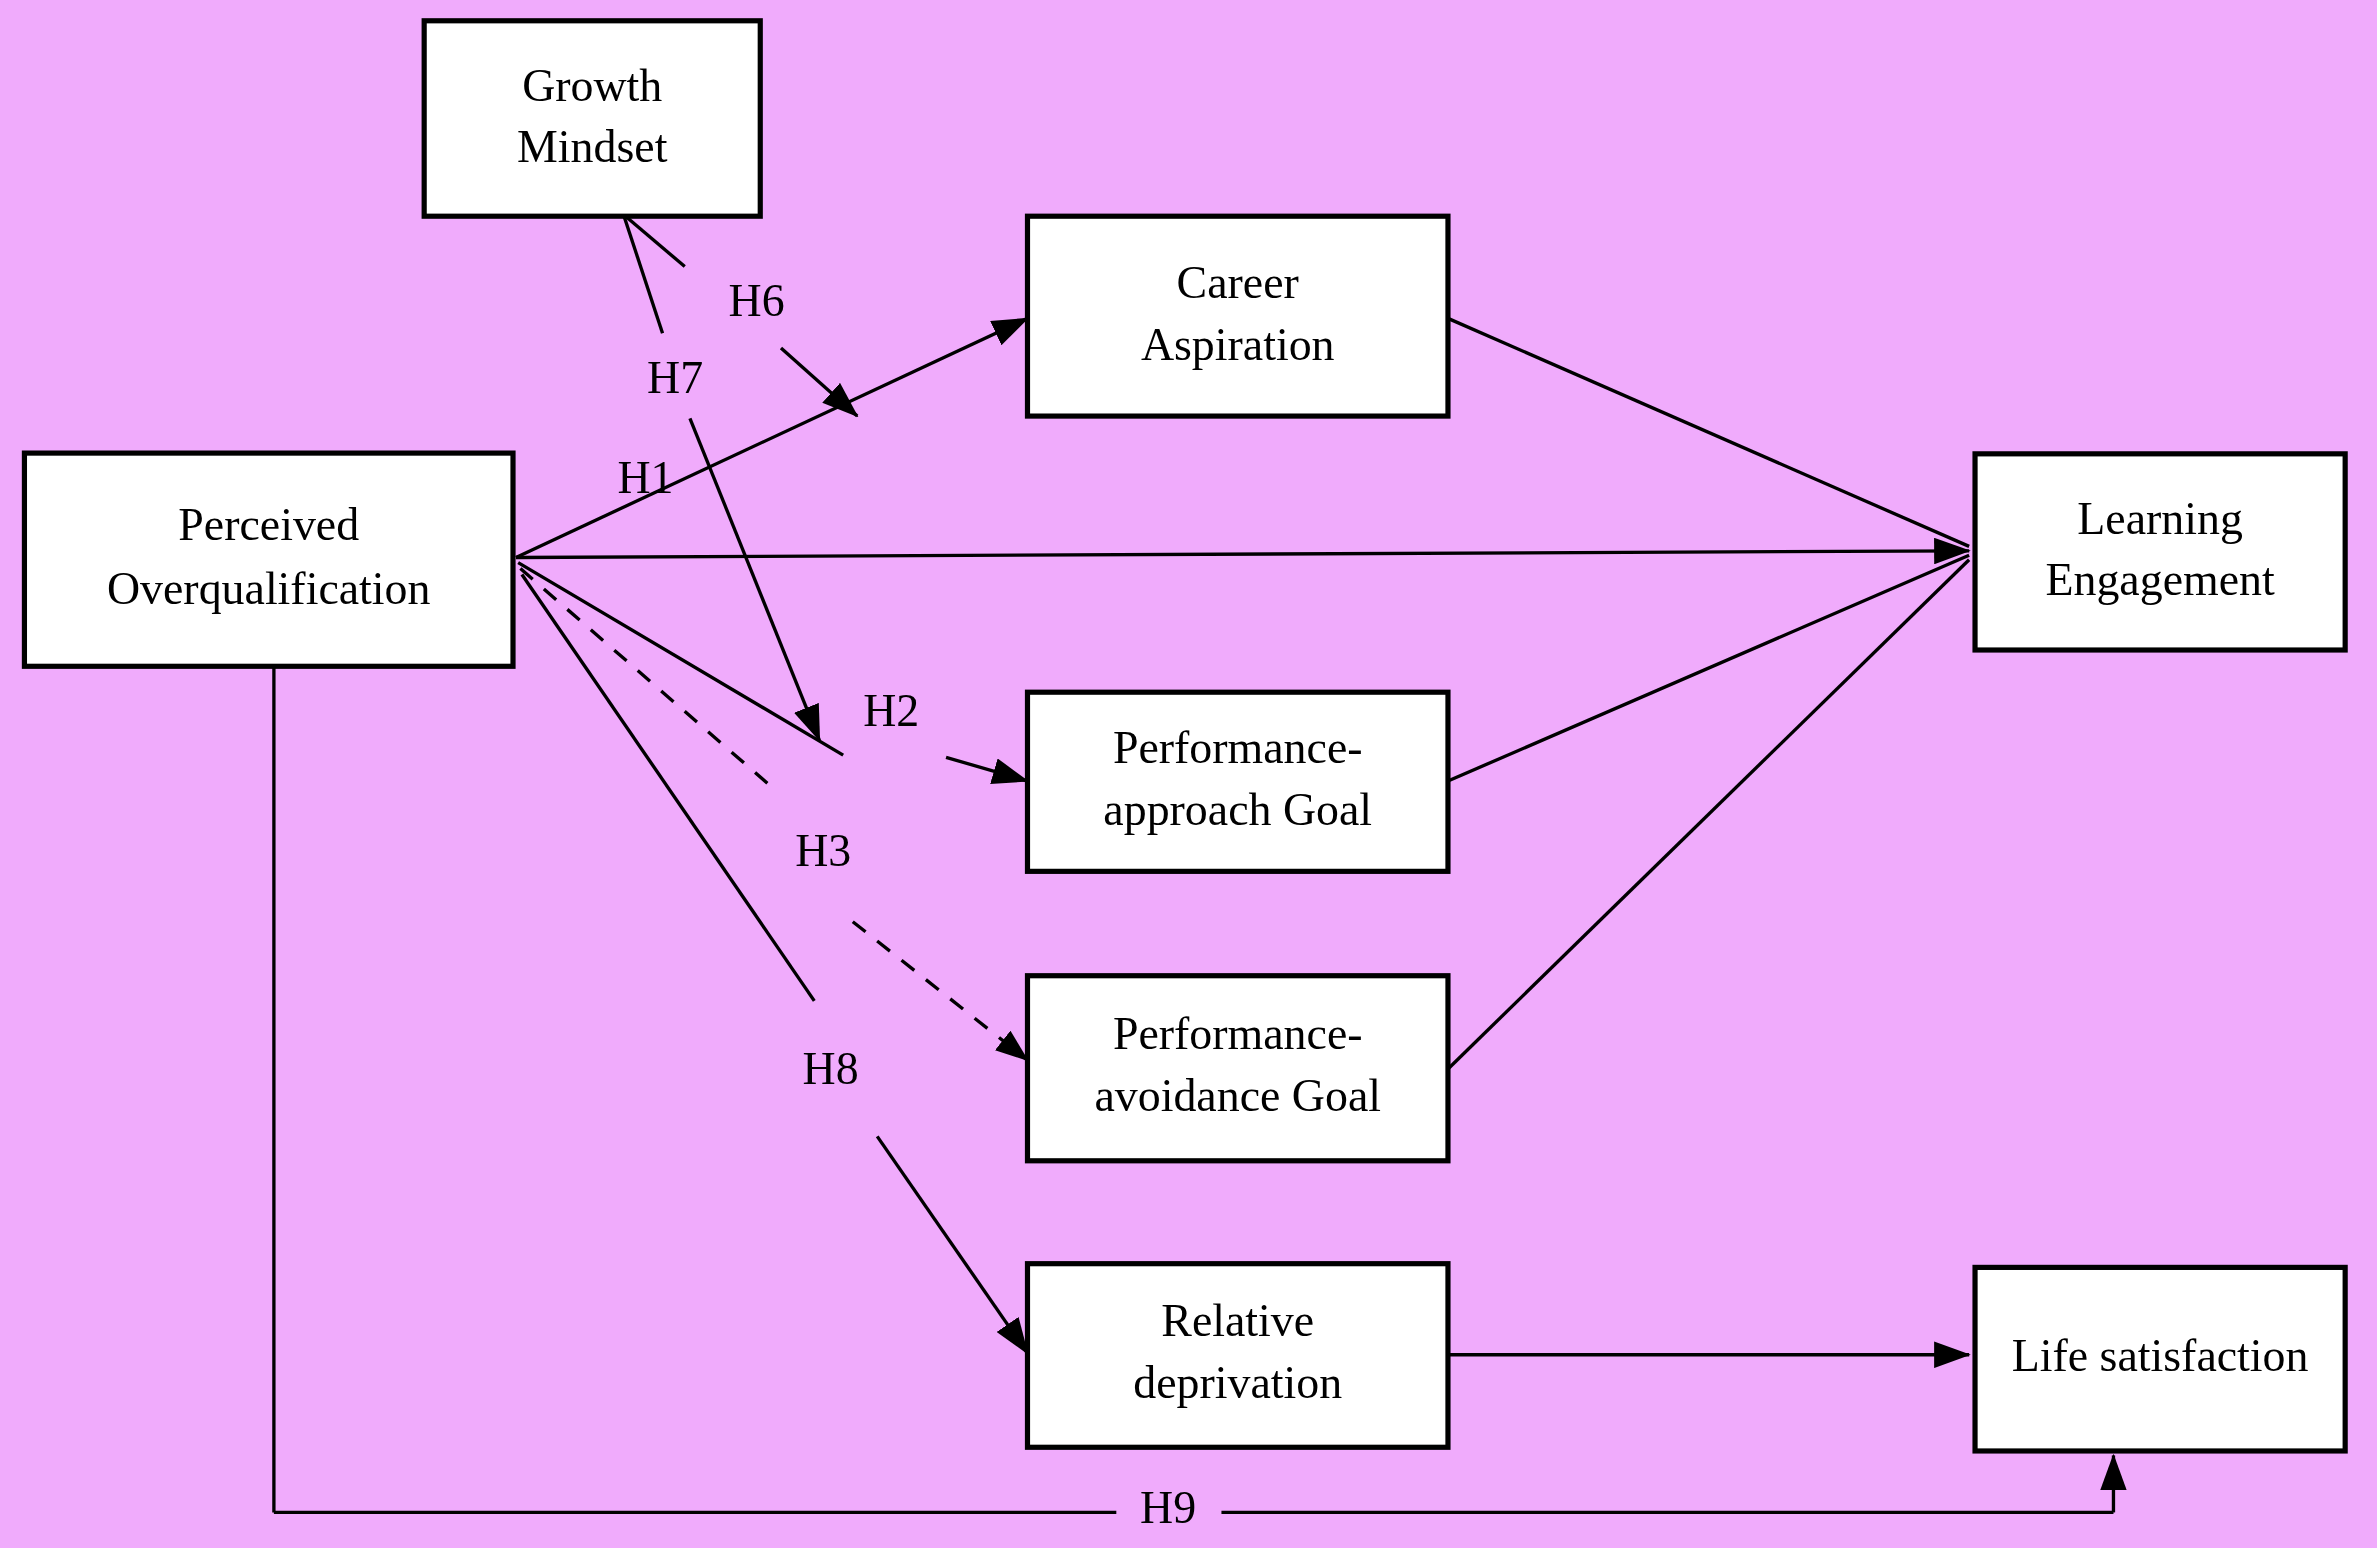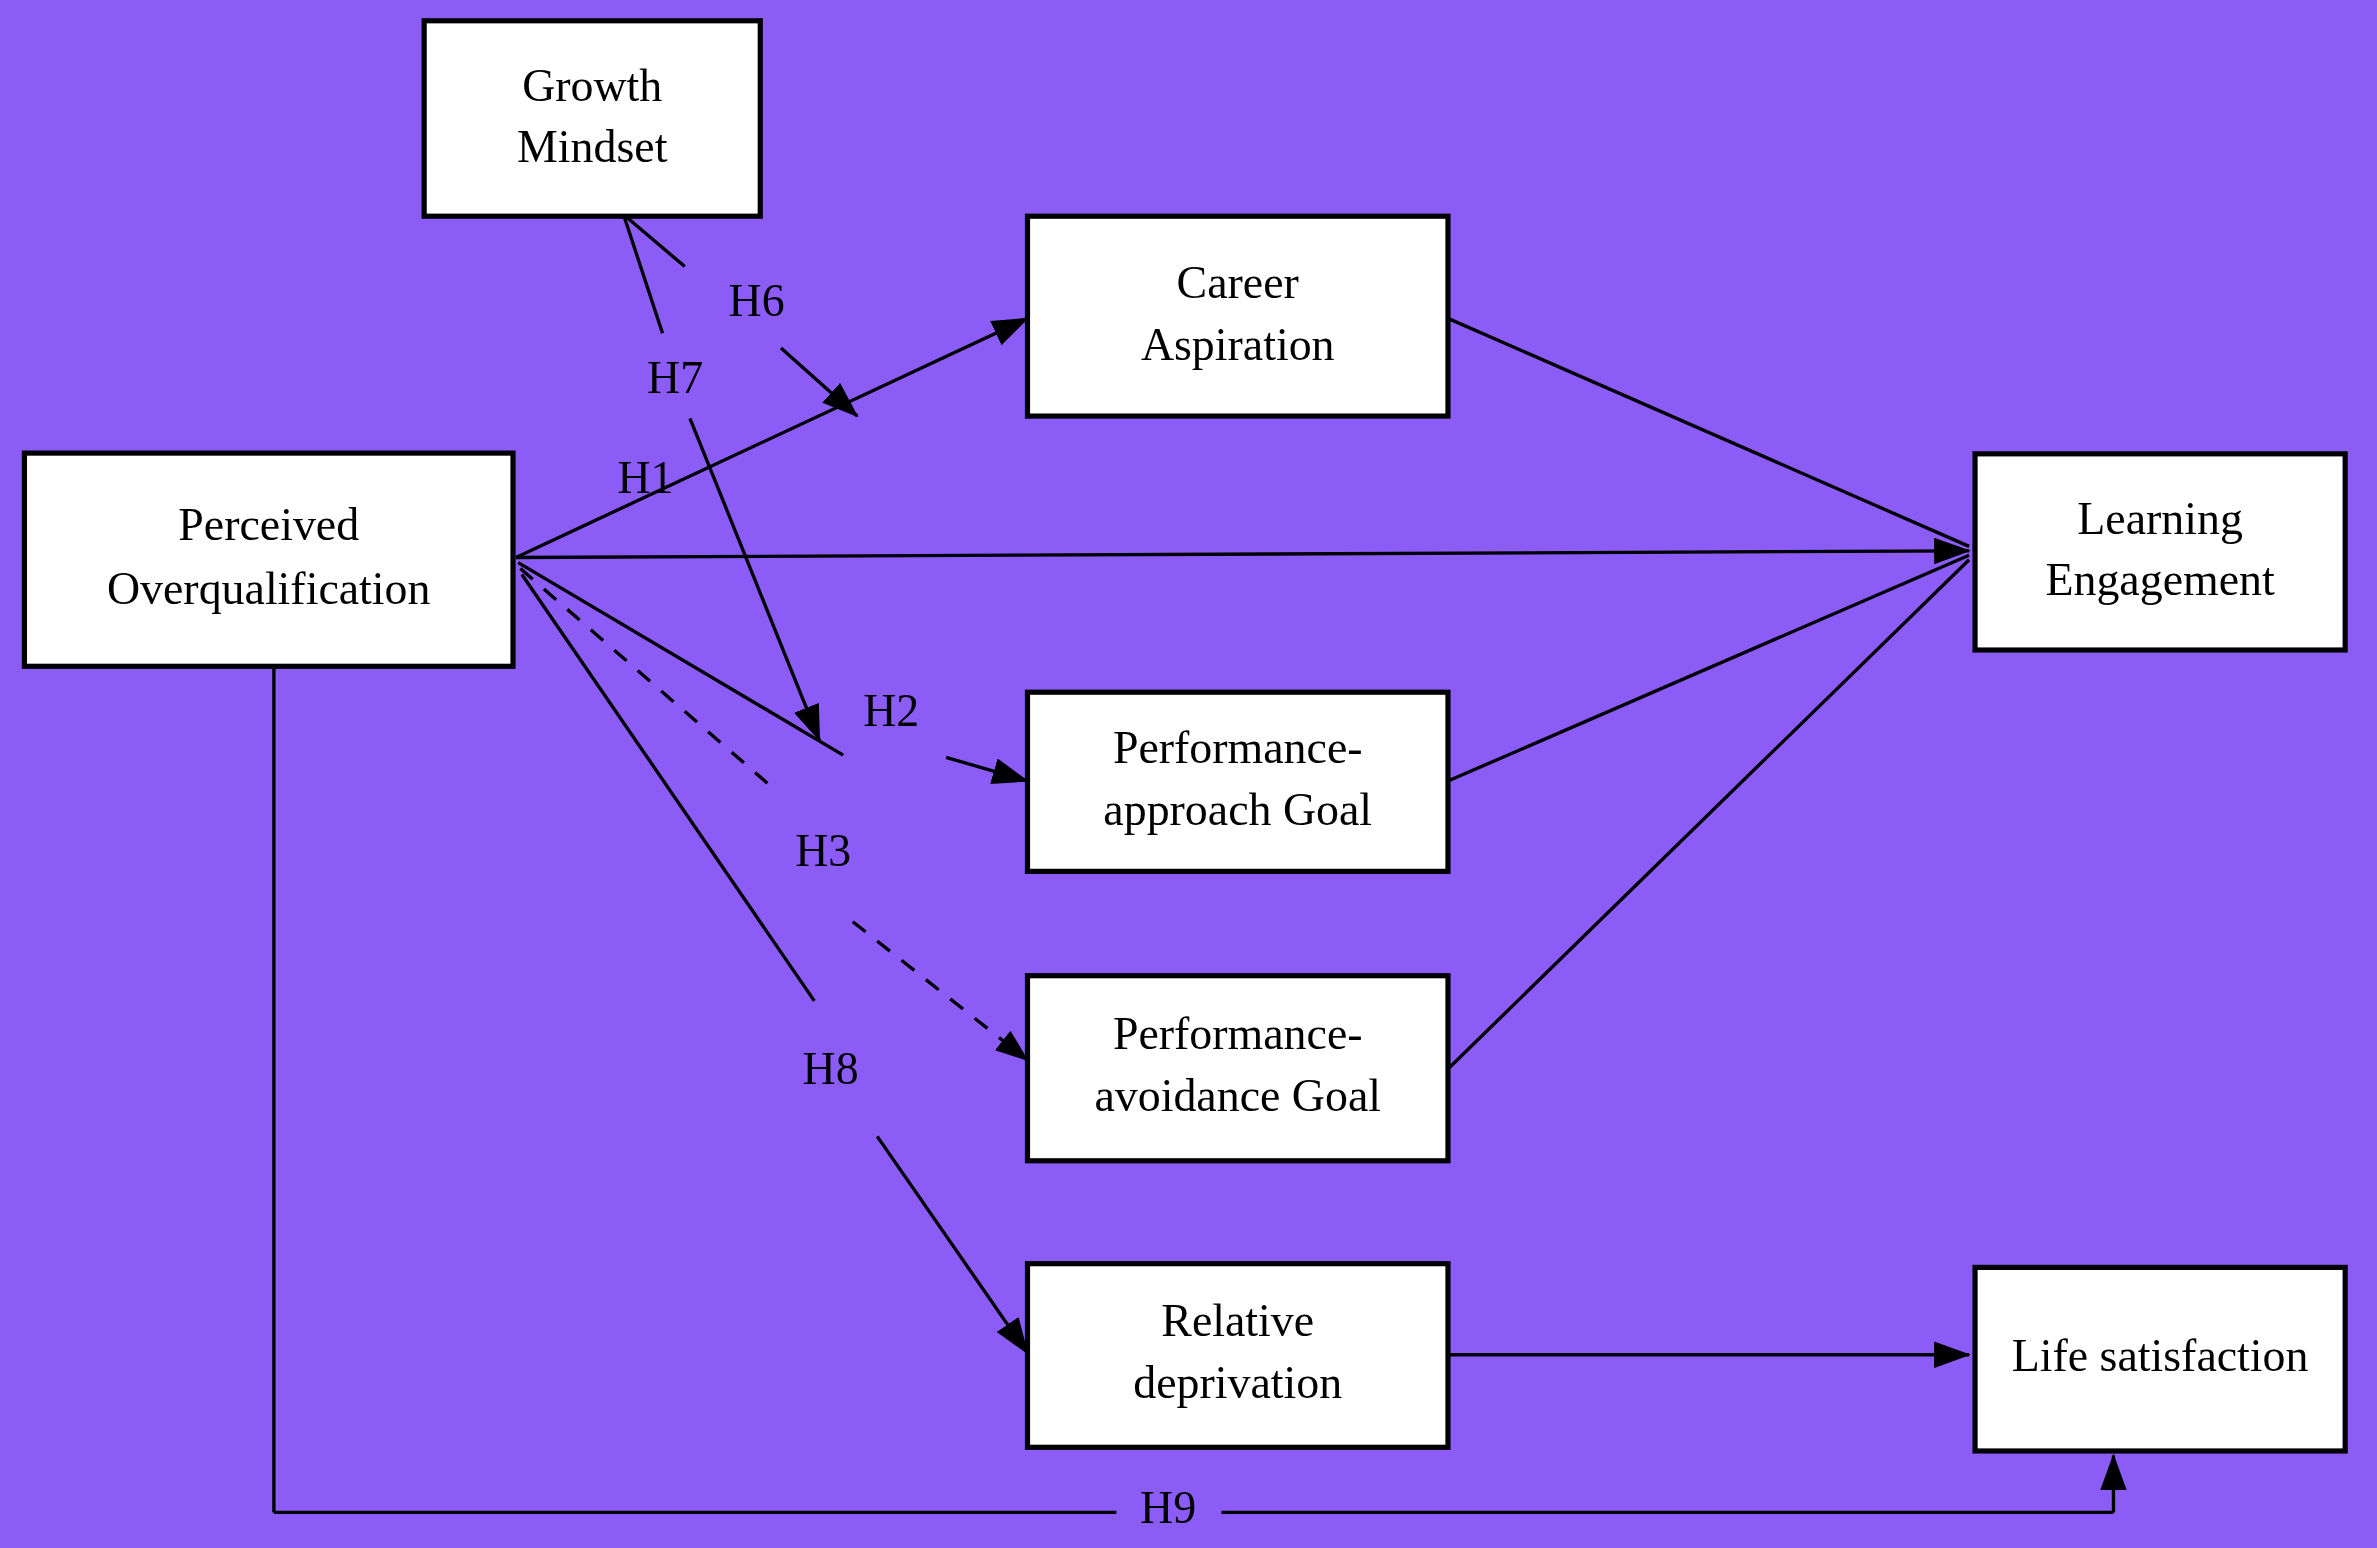--- a/index.html
+++ b/index.html
@@ -7,21 +7,21 @@
     padding: 0;
     background: #ffffff;
   }
   body {
     font-family: "Liberation Serif", "DejaVu Serif", serif;
   }
   #diagram-root {
     position: relative;
     width: 2377px;
     height: 1548px;
-    background: #8b5cf6;
+    background: #f0abfc;
     overflow: hidden;
   }
   svg#model-svg {
     position: absolute;
     top: 0;
     left: 0;
     width: 2377px;
     height: 1548px;
     display: block;
   }

